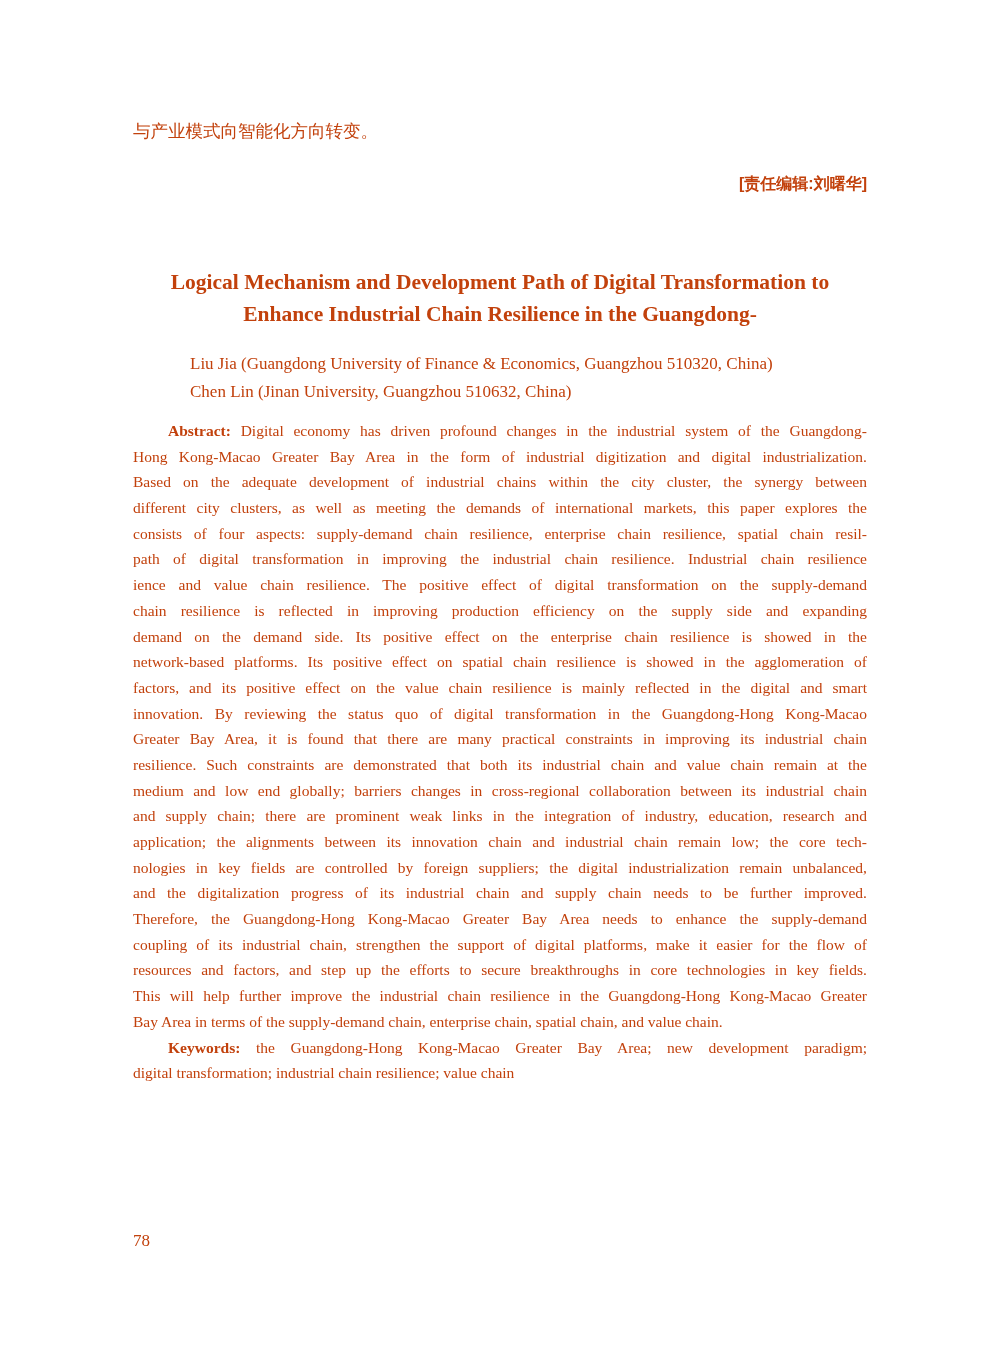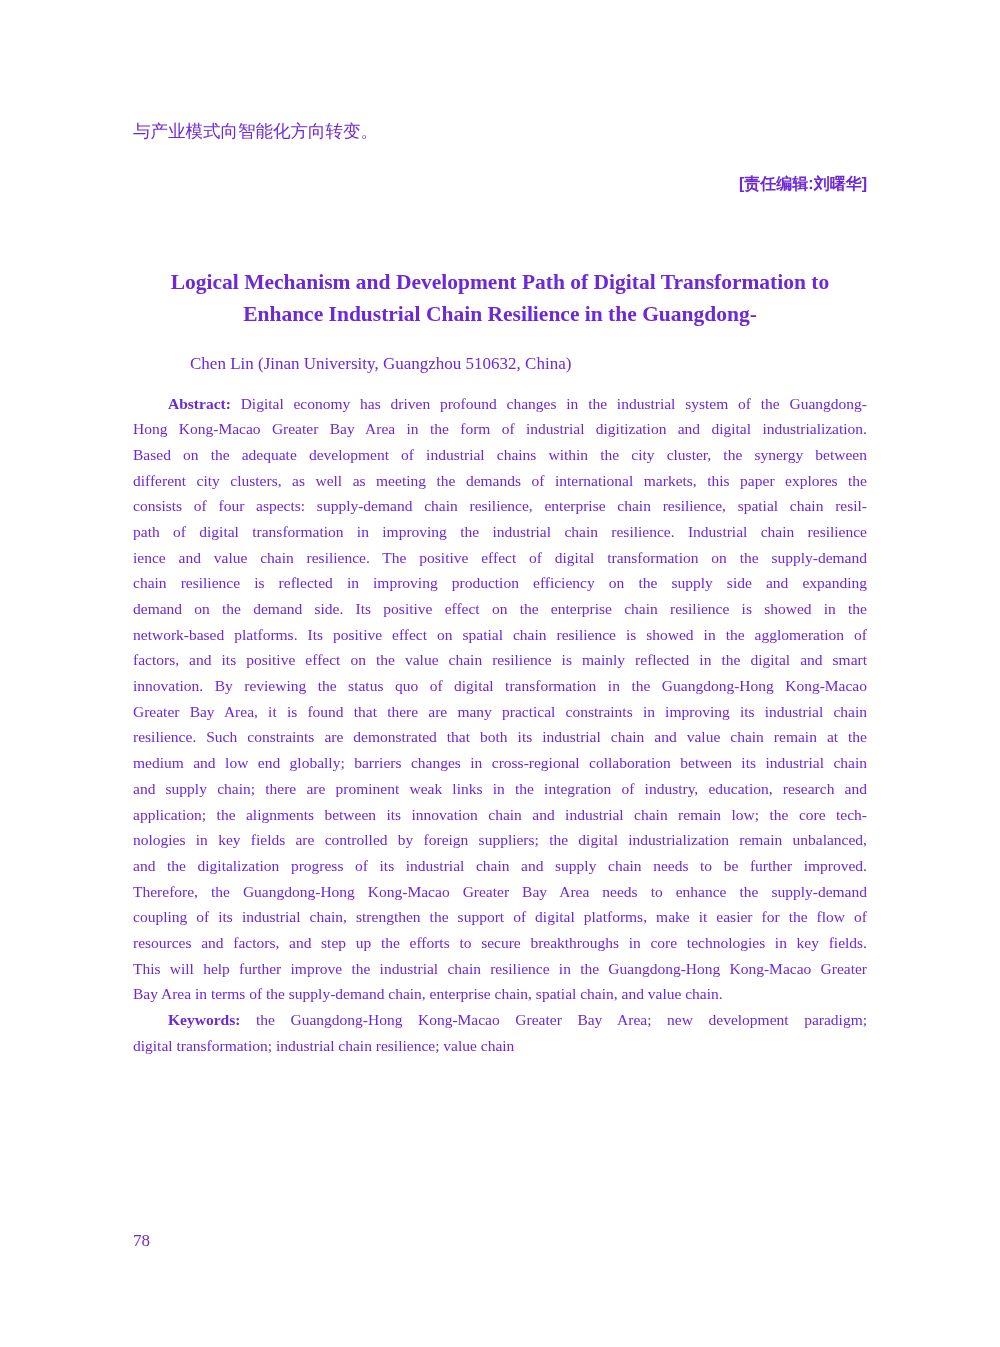--- a/index.html
+++ b/index.html
@@ -2,21 +2,21 @@
 <html><head>
 <meta charset="utf-8">
 <style>
   html, body { margin: 0; padding: 0; }
   body { background: #ffffff; }
   .page {
     position: relative;
     width: 1000px;
     height: 1292px;
     background: #ffffff;
-    color: #6d28d9;
+    color: #c2410c;
     font-family: "Liberation Serif", "DejaVu Serif", serif;
     overflow: hidden;
   }
   .content {
     position: absolute;
     left: 133px;
     right: 133px;
     top: 0;
   }
   .cjk-note {
@@ -81,20 +81,21 @@
     <div class="cjk-note">与产业模式向智能化方向转变。</div>
 
     <div class="editor-line">[责任编辑:刘曙华]</div>
 
     <div class="title">
       <div>Logical Mechanism and Development Path of Digital Transformation to</div>
       <div>Enhance Industrial Chain Resilience in the Guangdong-</div>
     </div>
 
     <div class="authors">
+      <div>Liu Jia (Guangdong University of Finance &amp; Economics, Guangzhou 510320, China)</div>
       <div>Chen Lin (Jinan University, Guangzhou 510632, China)</div>
     </div>
 
     <div class="abstract">
       <div class="jline indent"><span class="b">Abstract:</span> <span>Digital economy has driven profound changes in the industrial system of the Guangdong-</span></div>
       <div class="jline">Hong Kong-Macao Greater Bay Area in the form of industrial digitization and digital industrialization.</div>
       <div class="jline">Based on the adequate development of industrial chains within the city cluster, the synergy between</div>
       <div class="jline">different city clusters, as well as meeting the demands of international markets, this paper explores the</div>
       <div class="jline">consists of four aspects: supply-demand chain resilience, enterprise chain resilience, spatial chain resil-</div>
       <div class="jline">path of digital transformation in improving the industrial chain resilience. Industrial chain resilience</div>

